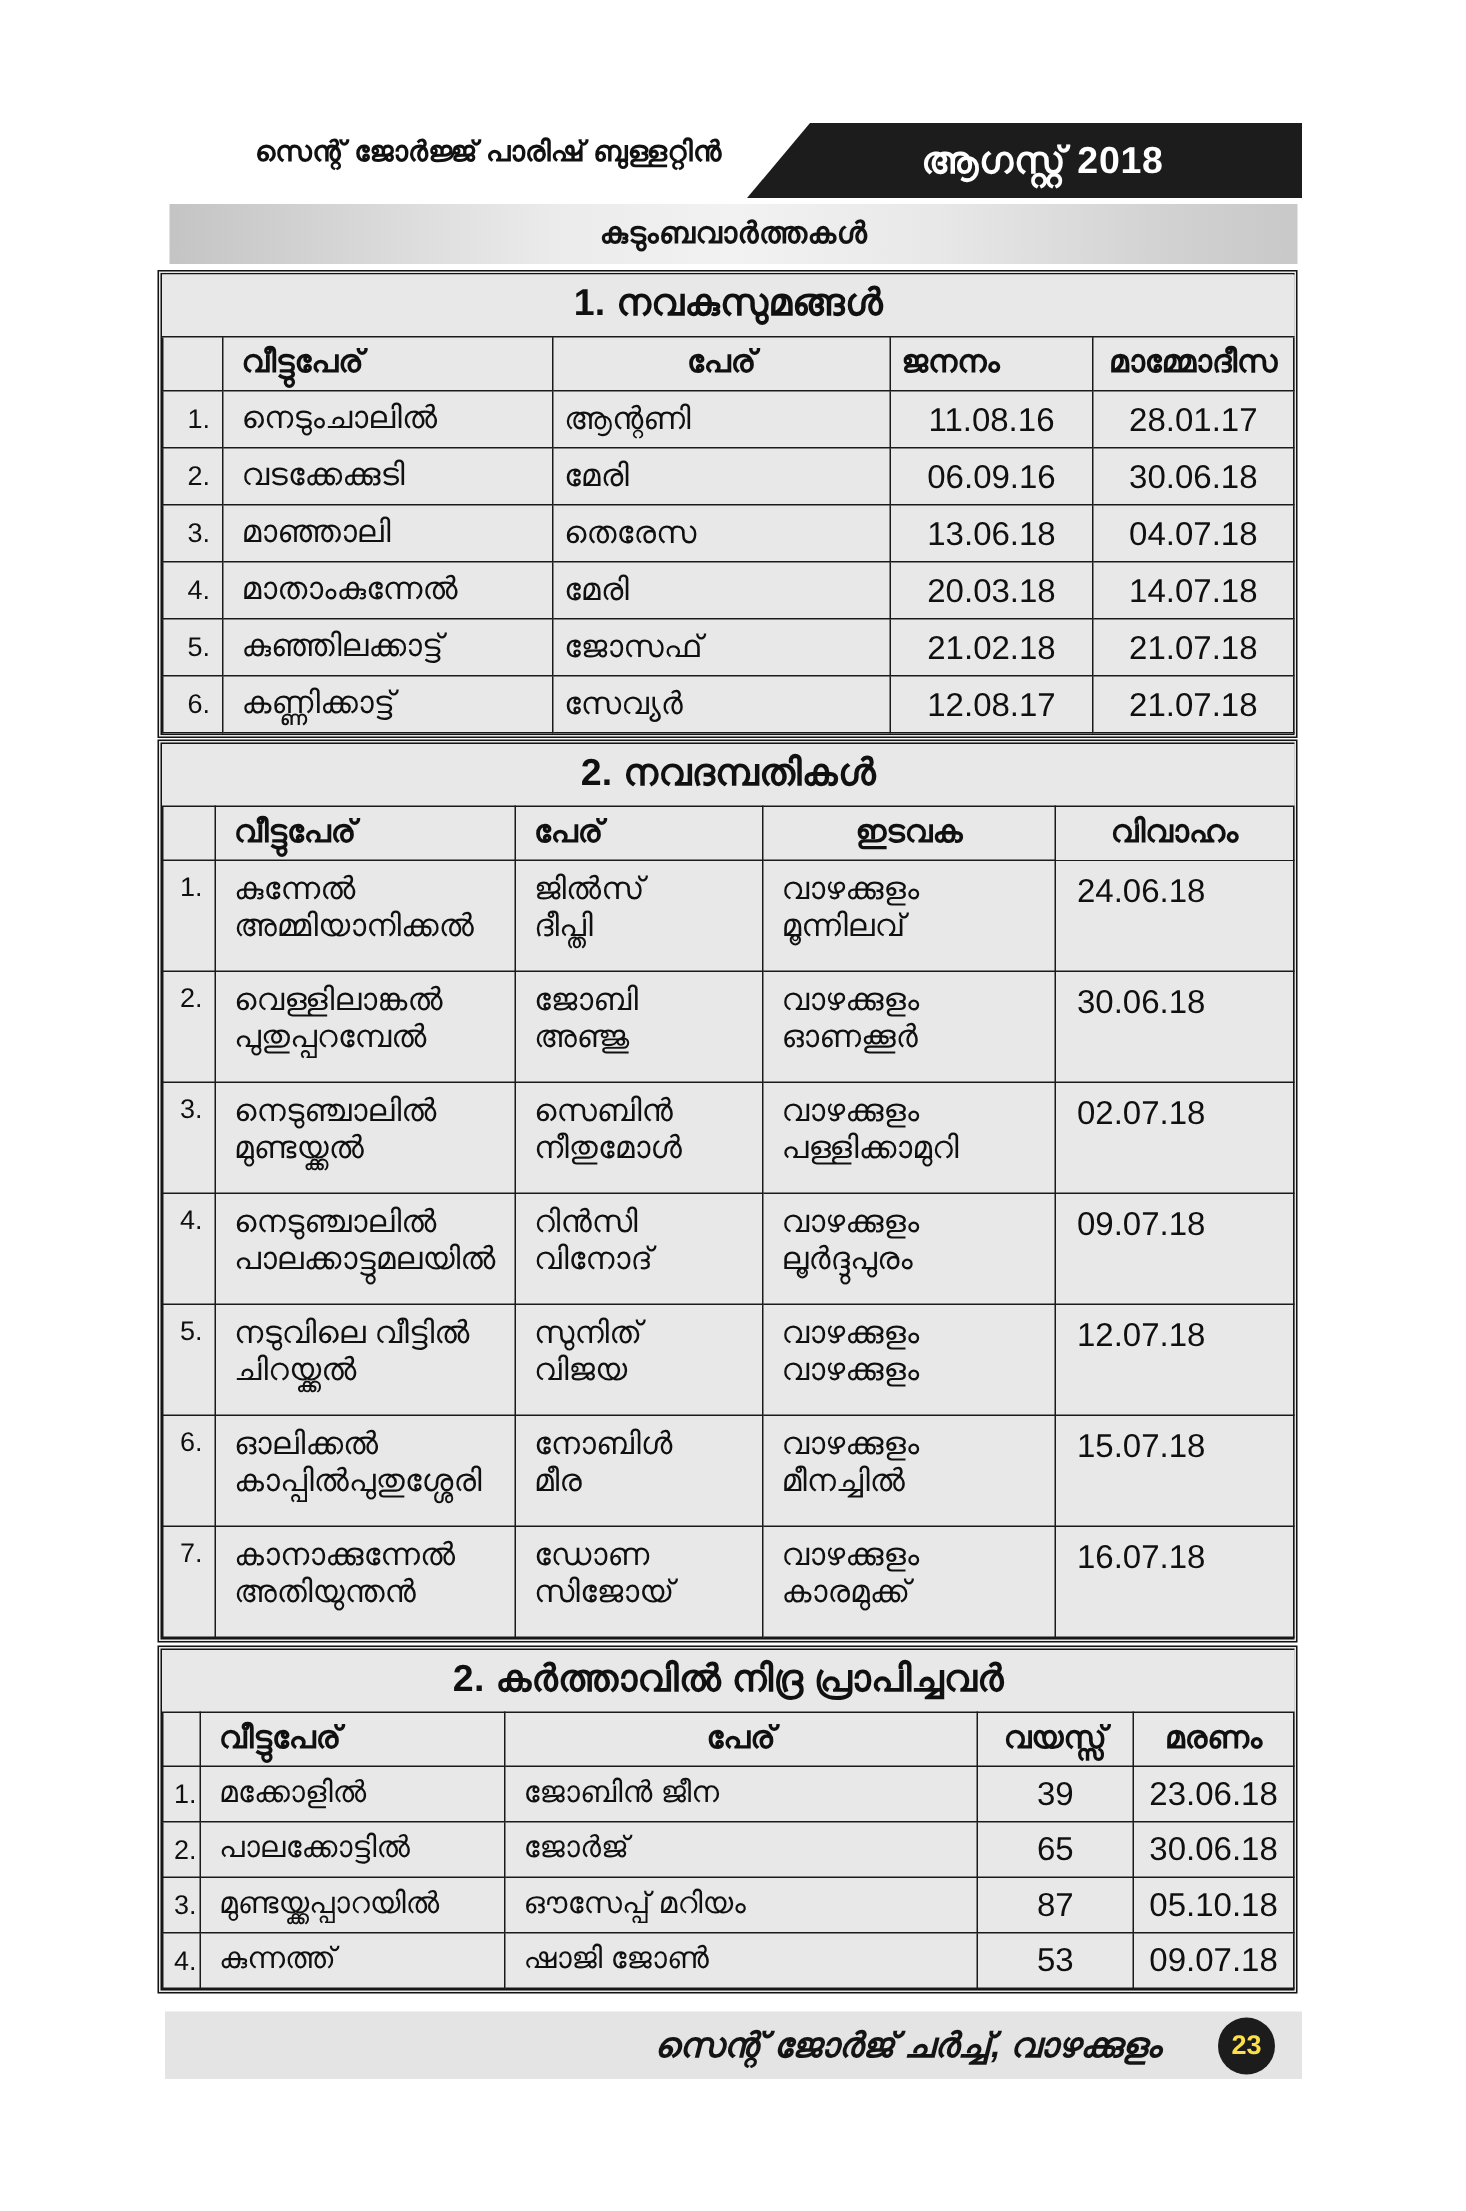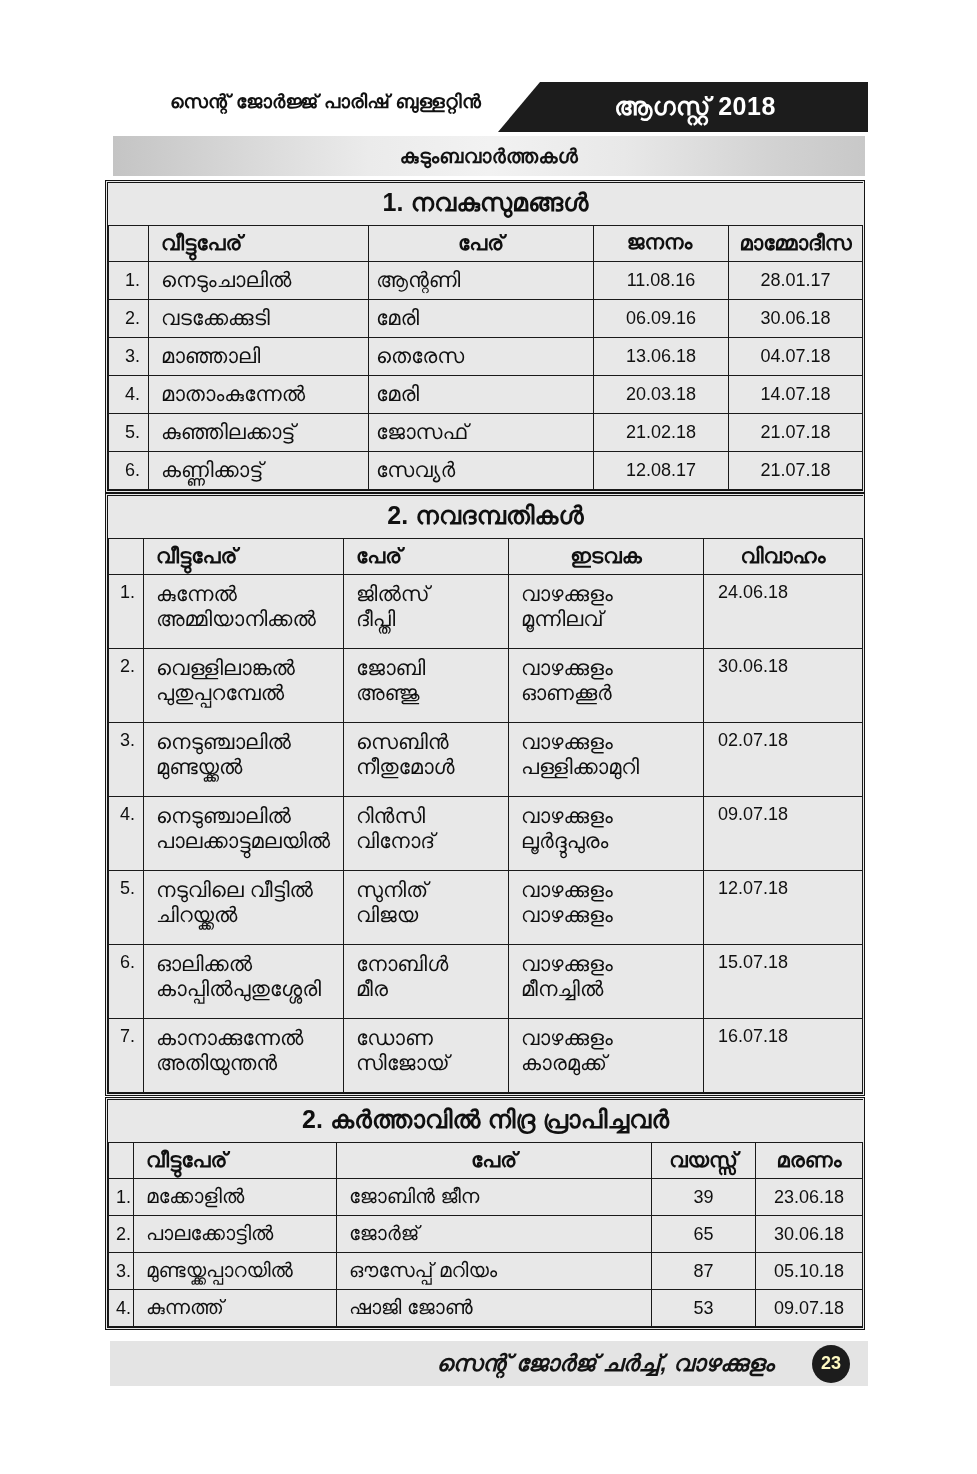--- a/index.html
+++ b/index.html
@@ -121,37 +121,37 @@
 
   .colhead {
     text-align: center;
     font-size: 21px;
     font-weight: bold;
     padding-top: 5px !important;
     padding-bottom: 6px !important;
     white-space: nowrap;
   }
   .colhead.left { text-align: left; padding-left: 12px !important; }
-  .colhead.right { text-align: center; padding-right: 10px !important; font-family: Liberation Mono, monospace; }
+  .colhead.right { text-align: left; padding-right: 10px !important; }
 
   .idx {
     text-align: right;
     font-size: 18px;
     font-weight: normal;
     padding-right: 8px !important;
   }
   .mal {
     font-size: 21px;
     line-height: 1.18;
     text-align: left;
     padding-left: 12px !important;
   }
   .mal.c { text-align: left; padding-left: 7px !important; font-family: Liberation Serif, serif; }
   .num {
-    font-size: 18px;
+    font-size: 22px;
     text-align: center;
     white-space: nowrap;
     margin-top: 28px;
   }
   .num.l { text-align: left; padding-left: 14px !important; }
 
   
   #table-1 .c0 { width: 40px; }
   #table-1 .c1 { width: 220px; }
   #table-1 .c2 { width: 225px; }
@@ -199,21 +199,21 @@
     font-style: italic;
     color: #141414;
     white-space: nowrap;
     margin-right: 26px;
   }
   .page-badge {
     width: 38px;
     height: 38px;
     border-radius: 50%;
     background: #1c1c1c;
-    color: #fef9c3;
+    color: #fde047;
     font-size: 18px;
     font-weight: bold;
     display: flex;
     align-items: center;
     justify-content: center;
     margin-right: 18px;
   }
 </style>
 </head>
 <body>

